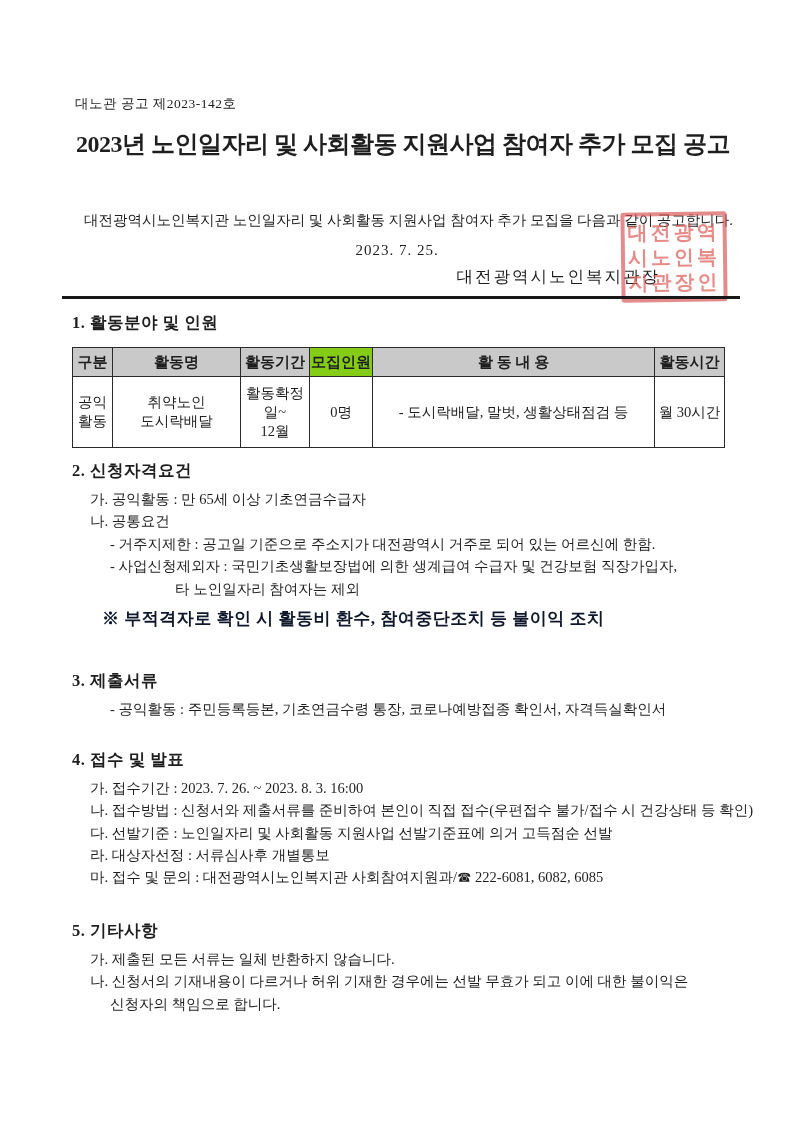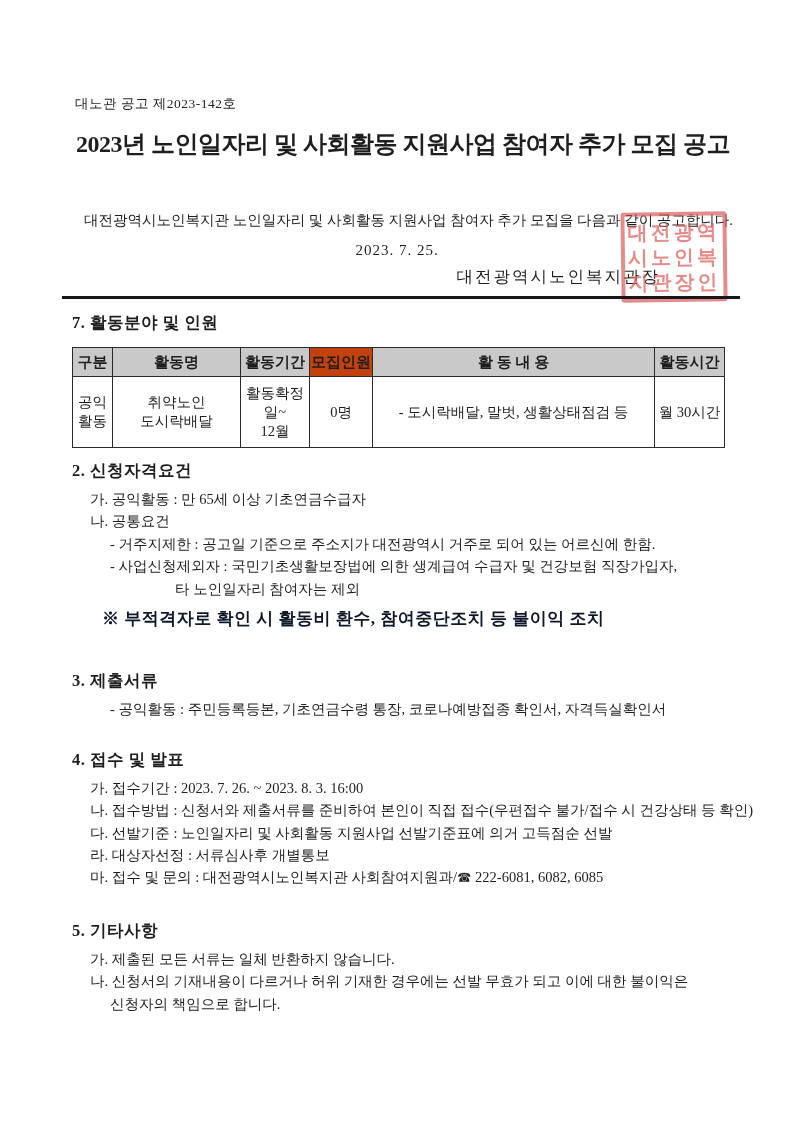--- a/index.html
+++ b/index.html
@@ -156,36 +156,36 @@
   <div class="signer">대전광역시노인복지관장</div>
 
   <div class="seal">
     <div class="seal-text">대전광역시노인복지관장인</div>
   </div>
 
   <div class="rule"></div>
 
   <div class="content">
 
-    <h2 class="sec-heading h1">7. 활동분야 및 인원</h2>
+    <h2 class="sec-heading h1">1. 활동분야 및 인원</h2>
     <table class="activity">
       <colgroup>
         <col style="width:40px">
           <col style="width:128px">
           <col style="width:69px">
         <col style="width:63px">
           <col style="width:282px">
           <col style="width:70px">
       </colgroup>
       <thead>
         <tr>
           <th style="background: rgb(201, 201, 201);">구분</th>
           <th style="background: rgb(201, 201, 201);">활동명</th>
           <th style="background: rgb(201, 201, 201);">활동기간</th>
-          <th style="background: #c2410c;">모집인원</th>
+          <th style="background: #84cc16;">모집인원</th>
           <th style="background: rgb(201, 201, 201);">활 동 내 용</th>
           <th style="background: rgb(201, 201, 201);">활동시간</th>
         </tr>
       </thead>
       <tbody>
         <tr>
           <td class="pre">공익
 활동</td>
           <td class="pre">취약노인
 도시락배달</td>

